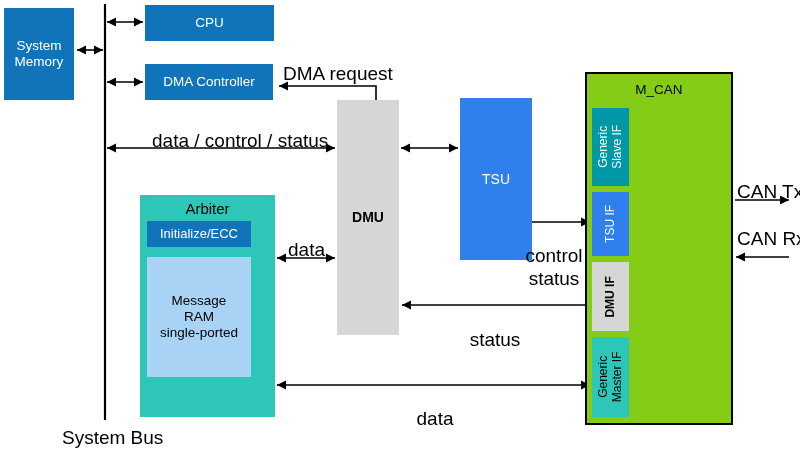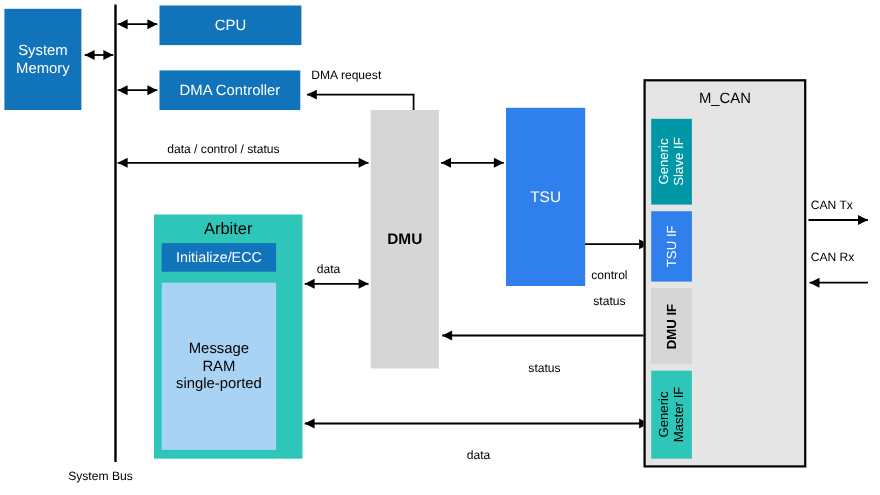--- a/index.html
+++ b/index.html
@@ -11,25 +11,25 @@
     text-align: center; font-size: 13.5px; line-height: 1.2;
   }
   .blocky { display: block; }
   .preline { white-space: pre-line; }
   .dark-blue  { background: #1173B9; color: #ffffff; }
   .bright-blue{ background: #2F80ED; color: #ffffff; }
   .teal       { background: #2DC6B8; color: #000000; }
   .dark-teal  { background: #0097A7; color: #ffffff; }
   .gray       { background: #D6D6D6; color: #000000; font-weight: bold; }
   .light-blue { background: #A9D3F4; color: #000000; }
-  .mcan { background: #e5e5e5; border: 2px solid #000000; }
+  .mcan { background: #84cc16; border: 2px solid #000000; }
   .mcan-title { position: absolute; left: 0; top: 8px; width: 100%; text-align: center; font-size: 13.5px; color: #000; }
   .arb-title { position: absolute; left: 0; top: 5px; width: 100%; text-align: center; font-size: 15px; color: #000; }
   .vtext { flex: none; transform: rotate(-90deg); text-align: center; line-height: 1.15; font-size: 12px; white-space: pre-line; }
-  .lbl { position: absolute; font-size: 11px; color: #000000; white-space: nowrap; }
+  .lbl { position: absolute; font-size: 19px; color: #000000; white-space: nowrap; }
   .lbl.center { text-align: center; margin-top: 42px; }
 </style>
 </head>
 <body>
 
 <div class="canvas">
 
   <svg class="wires" width="800" height="450" viewBox="0 0 800 450">
     <defs>
       <marker id="aR" markerWidth="12" markerHeight="12" refX="10.5" refY="6" orient="auto" markerUnits="userSpaceOnUse">
@@ -75,21 +75,21 @@
 
   <div class="box bright-blue" style="left:460px; top:98px; width:72px; height:162px; font-size:14px;">
     <span>TSU</span>
   </div>
 
   <div class="box teal blocky" style="left:140px; top:195px; width:135px; height:222px;">
     <div class="arb-title">Arbiter</div>
     <div class="box dark-blue" style="left:7px; top:26px; width:104px; height:26px; font-size:13px;">
       <span>Initialize/ECC</span>
     </div>
-    <div class="box light-blue preline" style="left:7px; top:62px; width:104px; height:152px;">
+    <div class="box light-blue preline" style="left:7px; top:62px; width:104px; height:120px;">
       <span>Message
 RAM
 single-ported</span>
     </div>
   </div>
 
   <div class="box mcan blocky" style="left:585px; top:72px; width:148px; height:353px;">
     <div class="mcan-title">M_CAN</div>
 
     <div class="box dark-teal" style="left:5px; top:34px; width:37px; height:78px;">

